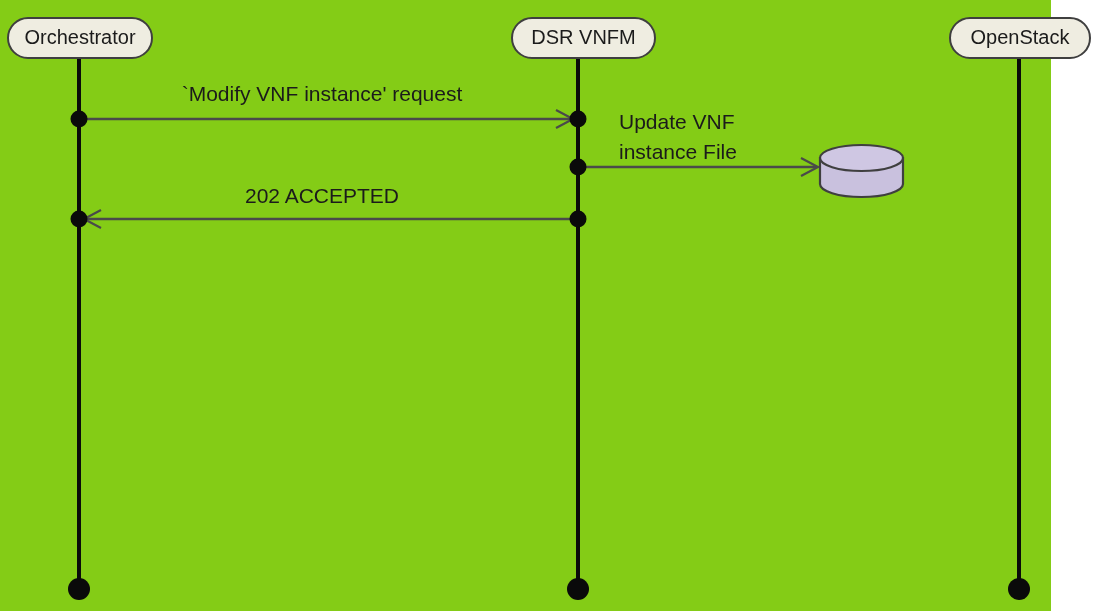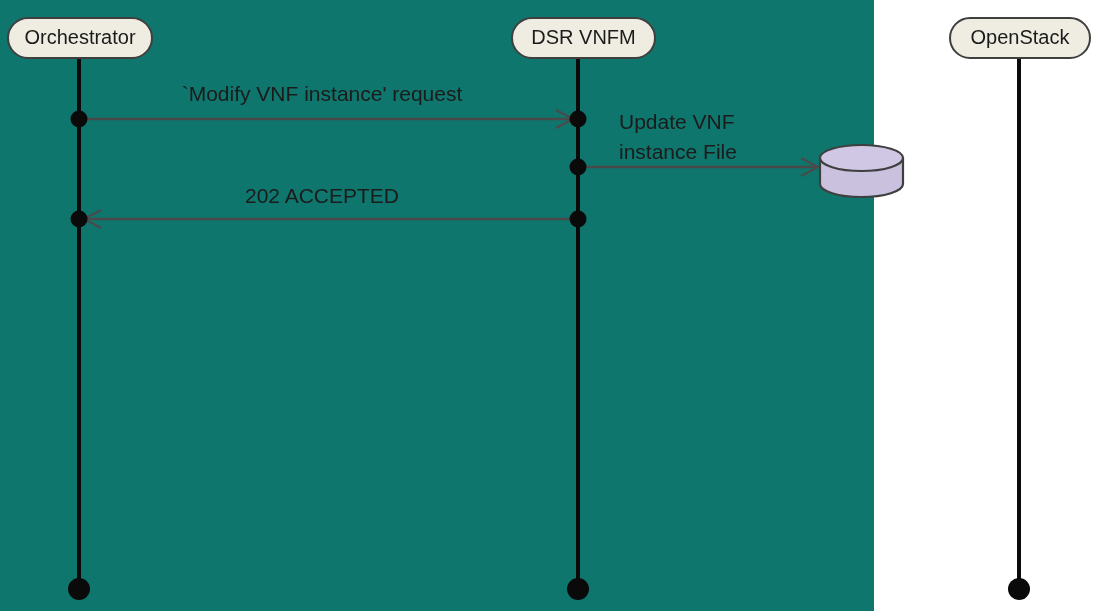--- a/index.html
+++ b/index.html
@@ -9,23 +9,23 @@
     background: #ffffff;
   }
   body {
     font-family: "Liberation Sans", sans-serif;
     width: 1099px;
     height: 611px;
     overflow: hidden;
   }
   #diagram-root {
     position: relative;
-    width: 874px;
+    width: 1051px;
     height: 611px;
-    background: #0f766e;
+    background: #84cc16;
   }
   svg.diagram-canvas {
     position: absolute;
     left: 0;
     top: 0;
     width: 1099px;
     height: 611px;
     display: block;
   }
   .actor-pill-shape {

